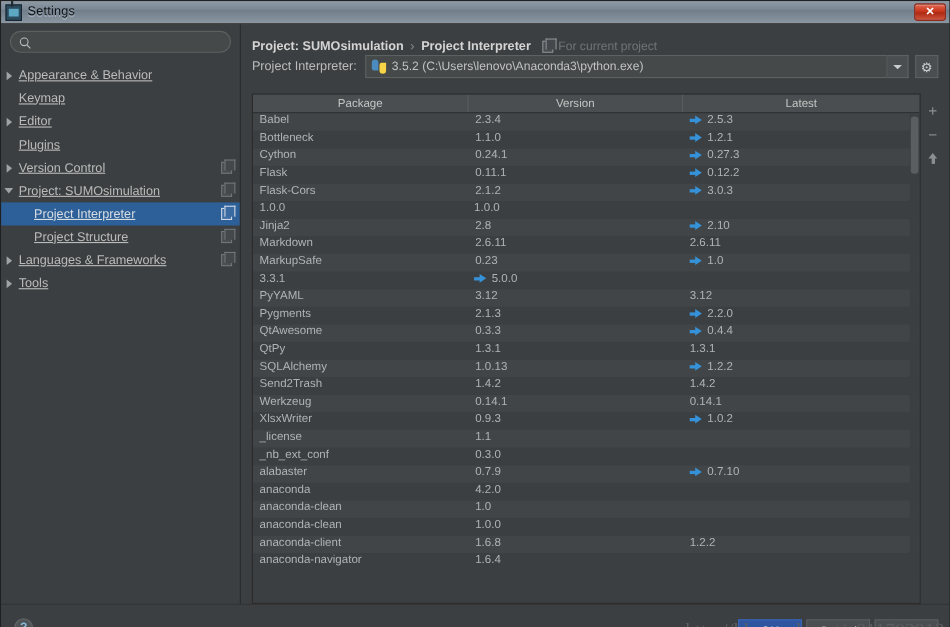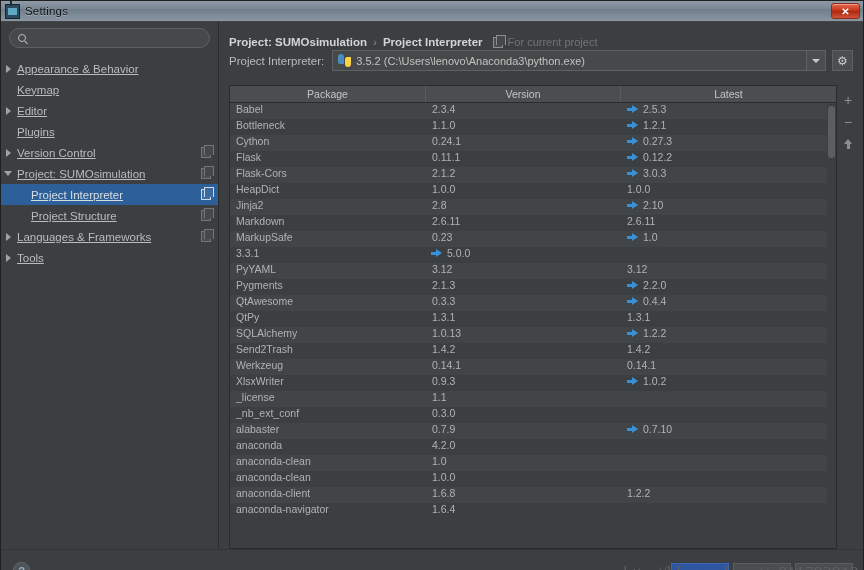--- a/index.html
+++ b/index.html
@@ -501,21 +501,20 @@
               </div>
               <div class="trow">
                 <div class="cell c-pkg">Flask-Cors</div>
                 <div class="cell c-ver">2.1.2</div>
                 <div class="c-lat">
                   <span class="uparrow"></span>
                   <span>3.0.3</span>
                 </div>
               </div>
               <div class="trow">
-                <div class="cell c-pkg">HeapDict</div>
                 <div class="cell c-ver">1.0.0</div>
                 <div class="c-lat">
                   <span>1.0.0</span>
                 </div>
               </div>
               <div class="trow">
                 <div class="cell c-pkg">Jinja2</div>
                 <div class="cell c-ver">2.8</div>
                 <div class="c-lat">
                   <span class="uparrow"></span>

